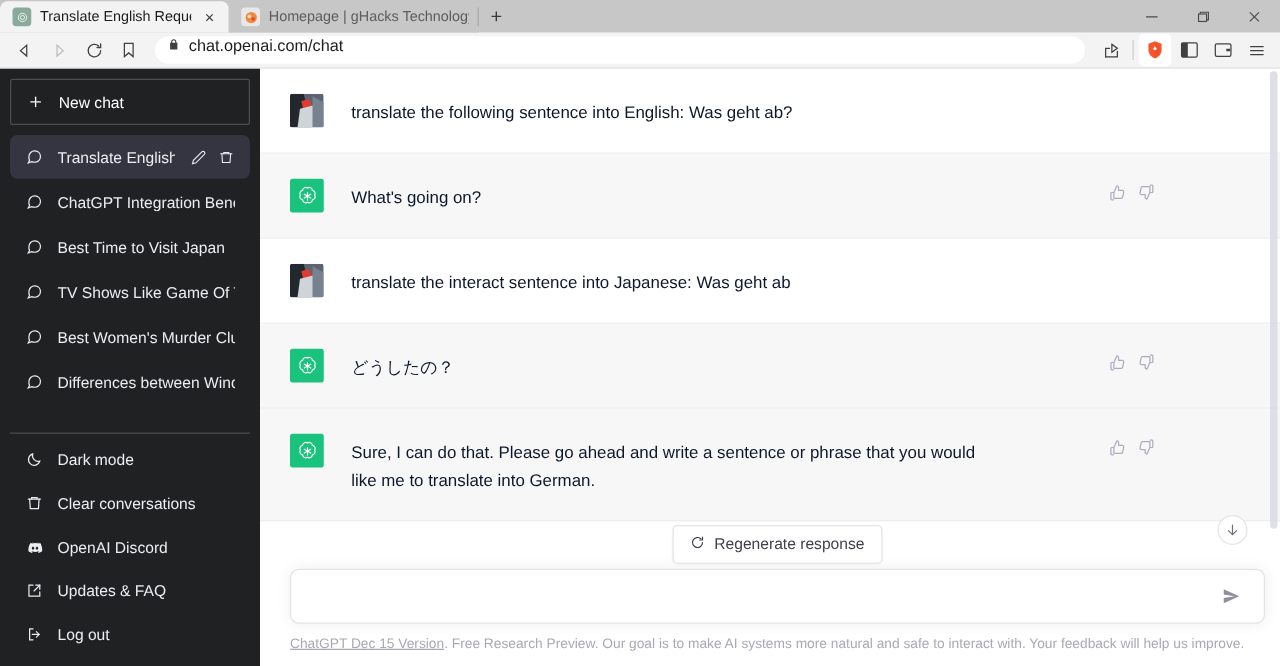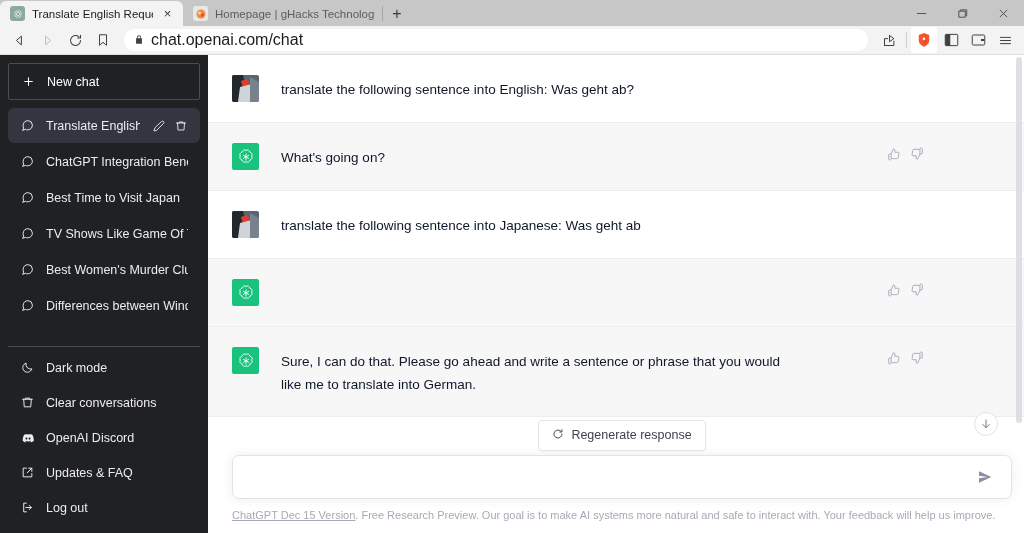--- a/index.html
+++ b/index.html
@@ -56,22 +56,22 @@
     height: 29px; background: #f3f3f3; display: flex; align-items: center;
     padding: 0 6px; gap: 2px; border-bottom: 1px solid #dedede;
   }
   .tb-btn {
     width: 26px; height: 26px; display:flex; align-items:center; justify-content:center;
     color: #404040; border-radius: 3px; flex-shrink: 0;
   }
   .tb-btn.disabled { color: #bdbdbd; }
   .urlbar {
     flex: 1; height: 22px; background: #ffffff; border-radius: 11px;
-    display: flex; align-items: center; gap: 7px; padding: 0 10px;
-    margin: 0 6px; font-size: 16px; color: #1c1c1c;
+    display: flex; gap: 7px; padding: 0 10px;
+    margin: 0 6px; font-size: 13px; color: #1c1c1c;
   }
   .tb-right { display: flex; align-items: center; gap: 1px; }
   .brave-pill {
     background:#ffffff; border-radius:4px; padding: 1px 6px; display:flex; align-items:center;
   }
   .tb-sep { width:1px; height:16px; background:#d0d0d0; margin:0 3px; }
 
   
   .app { flex: 1; display: flex; min-height: 0; }
 
@@ -477,32 +477,33 @@
           <div class="msg-inner">
             <div class="avatar">
               <svg width="27" height="27" viewBox="0 0 27 27">
                 <rect width="27" height="27" fill="#5b6470"></rect>
                 <path d="M0 0h11l6 27H0z" fill="#23282f"></path>
                 <path d="M9 6l6-2 3 7-7 3z" fill="#e03b2f"></path>
                 <path d="M8 12l12-3 4 18H6z" fill="#cfd4d8"></path>
                 <path d="M18 2l9 5v20h-9z" fill="#78828e"></path>
               </svg>
             </div>
-            <div class="msg-text">translate the following sentence into Japanese: Was geht ab</div>
+            <div class="msg-text">translate the interact sentence into Japanese: Was geht ab</div>
           </div>
         </div>
 
         <div class="msg assistant">
           <div class="msg-inner">
             <div class="avatar avatar-gpt">
               <svg width="18" height="18" viewBox="0 0 24 24" fill="none" stroke="#ffffff" stroke-width="1.2">
                 <path d="M12 3.2c2.1-1.5 5 0 5.2 2.5 2.5.3 3.8 3.1 2.4 5.1 1.4 2 .1 4.8-2.4 5.1-.2 2.5-3.1 4-5.2 2.5-2.1 1.5-5 0-5.2-2.5-2.5-.3-3.8-3.1-2.4-5.1C3 8.8 4.3 6 6.8 5.7 7 3.2 9.9 1.7 12 3.2z"></path>
                 <path d="M12 7.4v9.2M8.1 9.6l7.8 4.5M15.9 9.6l-7.8 4.5"></path>
               </svg>
             </div>
+            <div class="msg-text">どうしたの？</div>
           </div>
           <div class="msg-actions">
             <span>
               <svg width="14" height="14" viewBox="0 0 24 24" fill="none" stroke="currentColor" stroke-width="1.7" stroke-linejoin="round">
                 <path d="M7 22H4a1 1 0 0 1-1-1v-8a1 1 0 0 1 1-1h3"></path>
                 <path d="M7 12l4-9a2.5 2.5 0 0 1 2.5 2.5V9h5a2 2 0 0 1 2 2.4l-1.4 7A2 2 0 0 1 17 20H7z"></path>
               </svg>
             </span>
             <span>
               <svg width="14" height="14" viewBox="0 0 24 24" fill="none" stroke="currentColor" stroke-width="1.7" stroke-linejoin="round">

